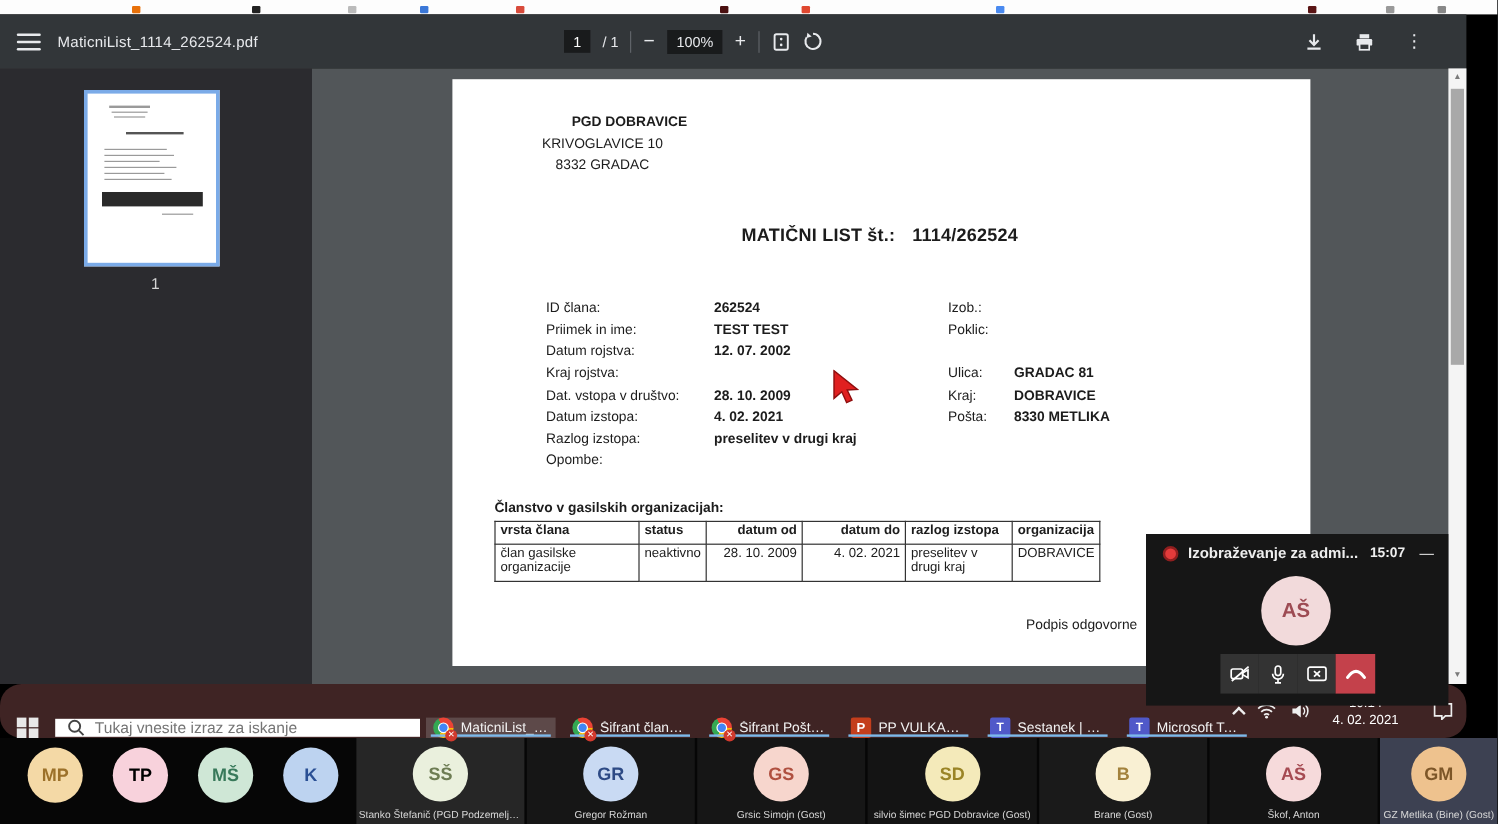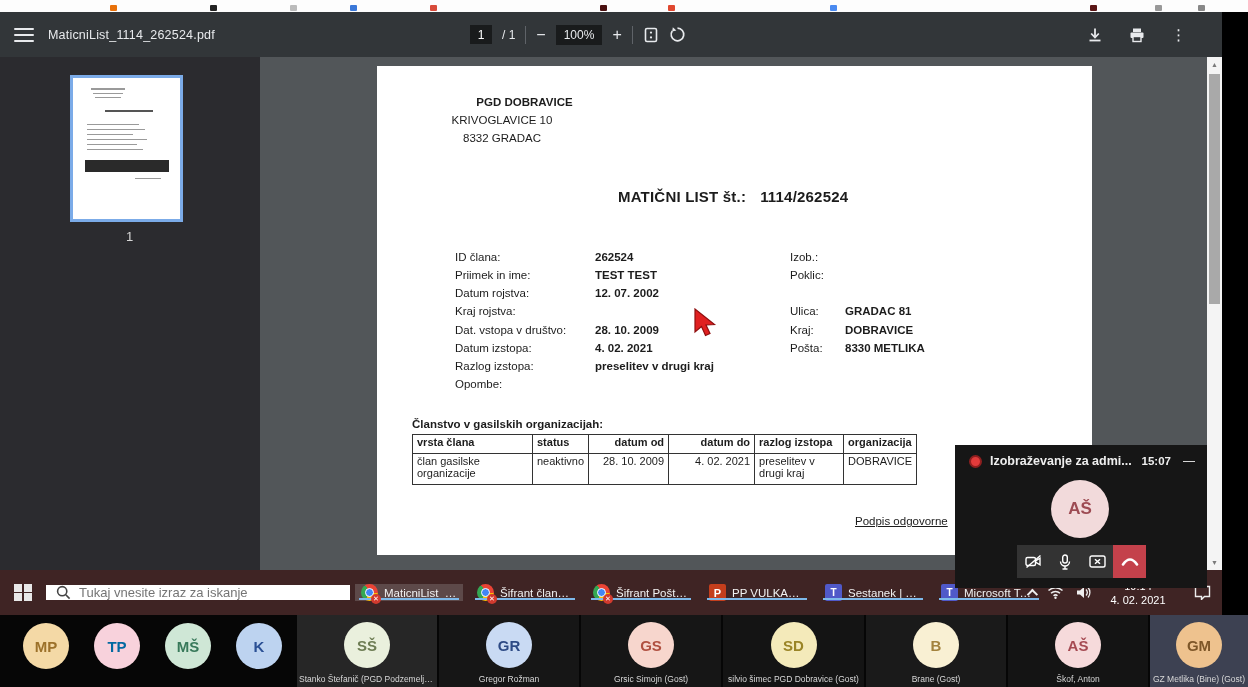--- a/index.html
+++ b/index.html
@@ -47,21 +47,21 @@
   .doc-title { position:absolute; left:241px; top:122px; font-size:15px; font-weight:bold; letter-spacing:.2px; }
   .doc-title .num { margin-left:14px; }
   .frow { position:absolute; font-size:11.5px; line-height:14px; }
   .flabel { } .fvalue { font-weight:bold; }
   .tbl-heading { position:absolute; left:35px; top:352px; font-size:11.5px; font-weight:bold; }
   .doc-table { position:absolute; left:35px; top:368px; border-collapse:collapse; table-layout:fixed; }
   .doc-table th, .doc-table td { border:1.5px solid #333; font-size:11px; padding:1px 4px; vertical-align:top; text-align:left;margin-left:46px; }
   .doc-table th { font-weight:bold; height:19px; }
   .doc-table td { height:31px; }
   .doc-table .ralign { text-align:right; }
-  .signature { position:absolute; left:478px; top:449px; font-size:11.5px;text-decoration:underline; }
+  .signature { position:absolute; left:478px; top:449px; font-size:11.5px; }
 
   
   .vscroll { position:absolute; left:1207px; top:0; width:15px; height:513px; background:#f4f4f4; }
   .sb-arrow { position:absolute; left:0; width:15px; height:15px; color:#7a7a7a; font-size:7px; text-align:center; line-height:15px; cursor:pointer; }
   .sb-thumb { position:absolute; left:2px; top:17px; width:11px; height:230px; background:#a9a9a9; cursor:pointer; }
 
   
   .red-cursor { position:absolute; left:693px; top:308px; z-index:40; }
 
   
@@ -71,21 +71,21 @@
   .mo-title { font-size:12.5px; font-weight:bold; white-space:nowrap; overflow:hidden; text-overflow:ellipsis; flex:1; }
   .mo-time { font-size:11.5px; font-weight:bold; }
   .mo-min { font-size:12px; cursor:pointer; padding-left:4px; }
   .mo-avatar { position:absolute; left:96px; top:35px; width:58px; height:58px; border-radius:50%; background:#f2dadb;
     color:#9d4b53; font-size:17px; font-weight:bold; display:flex; align-items:center; justify-content:center; }
   .mo-controls { position:absolute; left:62px; top:100px; display:flex; }
   .mo-btn { width:32px; height:33px; background:#333333; border:none; display:flex; align-items:center; justify-content:center; cursor:pointer; }
   .mo-btn.red { width:33px; background:#c4414b; }
 
   
-  .taskbar { position:absolute; left:0; top:570px; width:1222px; height:45px; background:#3f2424; display:flex; align-items:center; }
+  .taskbar { position:absolute; left:0; top:570px; width:1222px; height:45px; background:#3f2424; display:flex; align-items:flex-end;border-radius:18px; }
   .start-btn { width:46px; display:flex; align-items:center; justify-content:center; cursor:pointer; }
   .win-logo { display:grid; grid-template-columns:8px 8px; grid-template-rows:8px 8px; gap:1.5px; }
   .win-logo i { background:#e8e8e8; }
   .search-box { width:304px; background:#fff; display:flex; align-items:center; gap:8px; padding:0 10px; margin:1px 0; }
   .search-box input { border:none; outline:none; font-size:13px; color:#333; width:240px; font-family:"Liberation Sans",sans-serif; background:transparent; }
   .tb-apps { display:flex; gap:8px; margin-left:5px; }
   .app-btn { position:relative; width:108px; display:flex; align-items:center; gap:6px; padding:0 6px; cursor:pointer; color:#f2f2f2; font-size:11.5px; }
   .app-btn.active { background:#5d4949; }
   .app-btn .ulin { position:absolute; left:4px; right:4px; bottom:1px; height:2.5px; background:#7db9ea; }
   .app-label { white-space:nowrap; overflow:hidden; text-overflow:ellipsis; }
@@ -400,21 +400,21 @@
       <span class="action-center">
         <svg width="17" height="15" viewBox="0 0 17 15">
             <path d="M1.5 1.5h14v10h-5l-3 3v-3h-6z" fill="none" stroke="#eee" stroke-width="1.4"></path>
           </svg>
       </span>
     </div>
   </div>
 
   <div class="pstrip">
     <div class="pavatar" style="left: 23px; background: rgb(244, 217, 166); color: rgb(156, 113, 42);">MP</div>
-    <div class="pavatar" style="left: 94px; background: rgb(248, 210, 220); color: #0369a1;">TP</div>
+    <div class="pavatar" style="left: 94px; background: rgb(248, 210, 220); color: #000000;">TP</div>
     <div class="pavatar" style="left: 165px; background: rgb(207, 231, 214); color: rgb(56, 121, 90);">MŠ</div>
     <div class="pavatar" style="left: 236px; background: rgb(189, 211, 240); color: rgb(42, 79, 148);">K</div>
 
     <div class="ptile" style="left: 297px; width: 140px; background: rgb(38, 38, 38);">
       <div class="pavatar" style="background: rgb(234, 240, 221); color: rgb(109, 124, 83);">SŠ</div>
       <div class="plabel">Stanko Štefanič (PGD Podzemelj) (G...</div>
     </div>
     <div class="ptile" style="left: 439px; width: 140px; background: rgb(22, 22, 22);">
       <div class="pavatar" style="background: rgb(201, 218, 243); color: rgb(45, 74, 133);">GR</div>
       <div class="plabel">Gregor Rožman</div>

